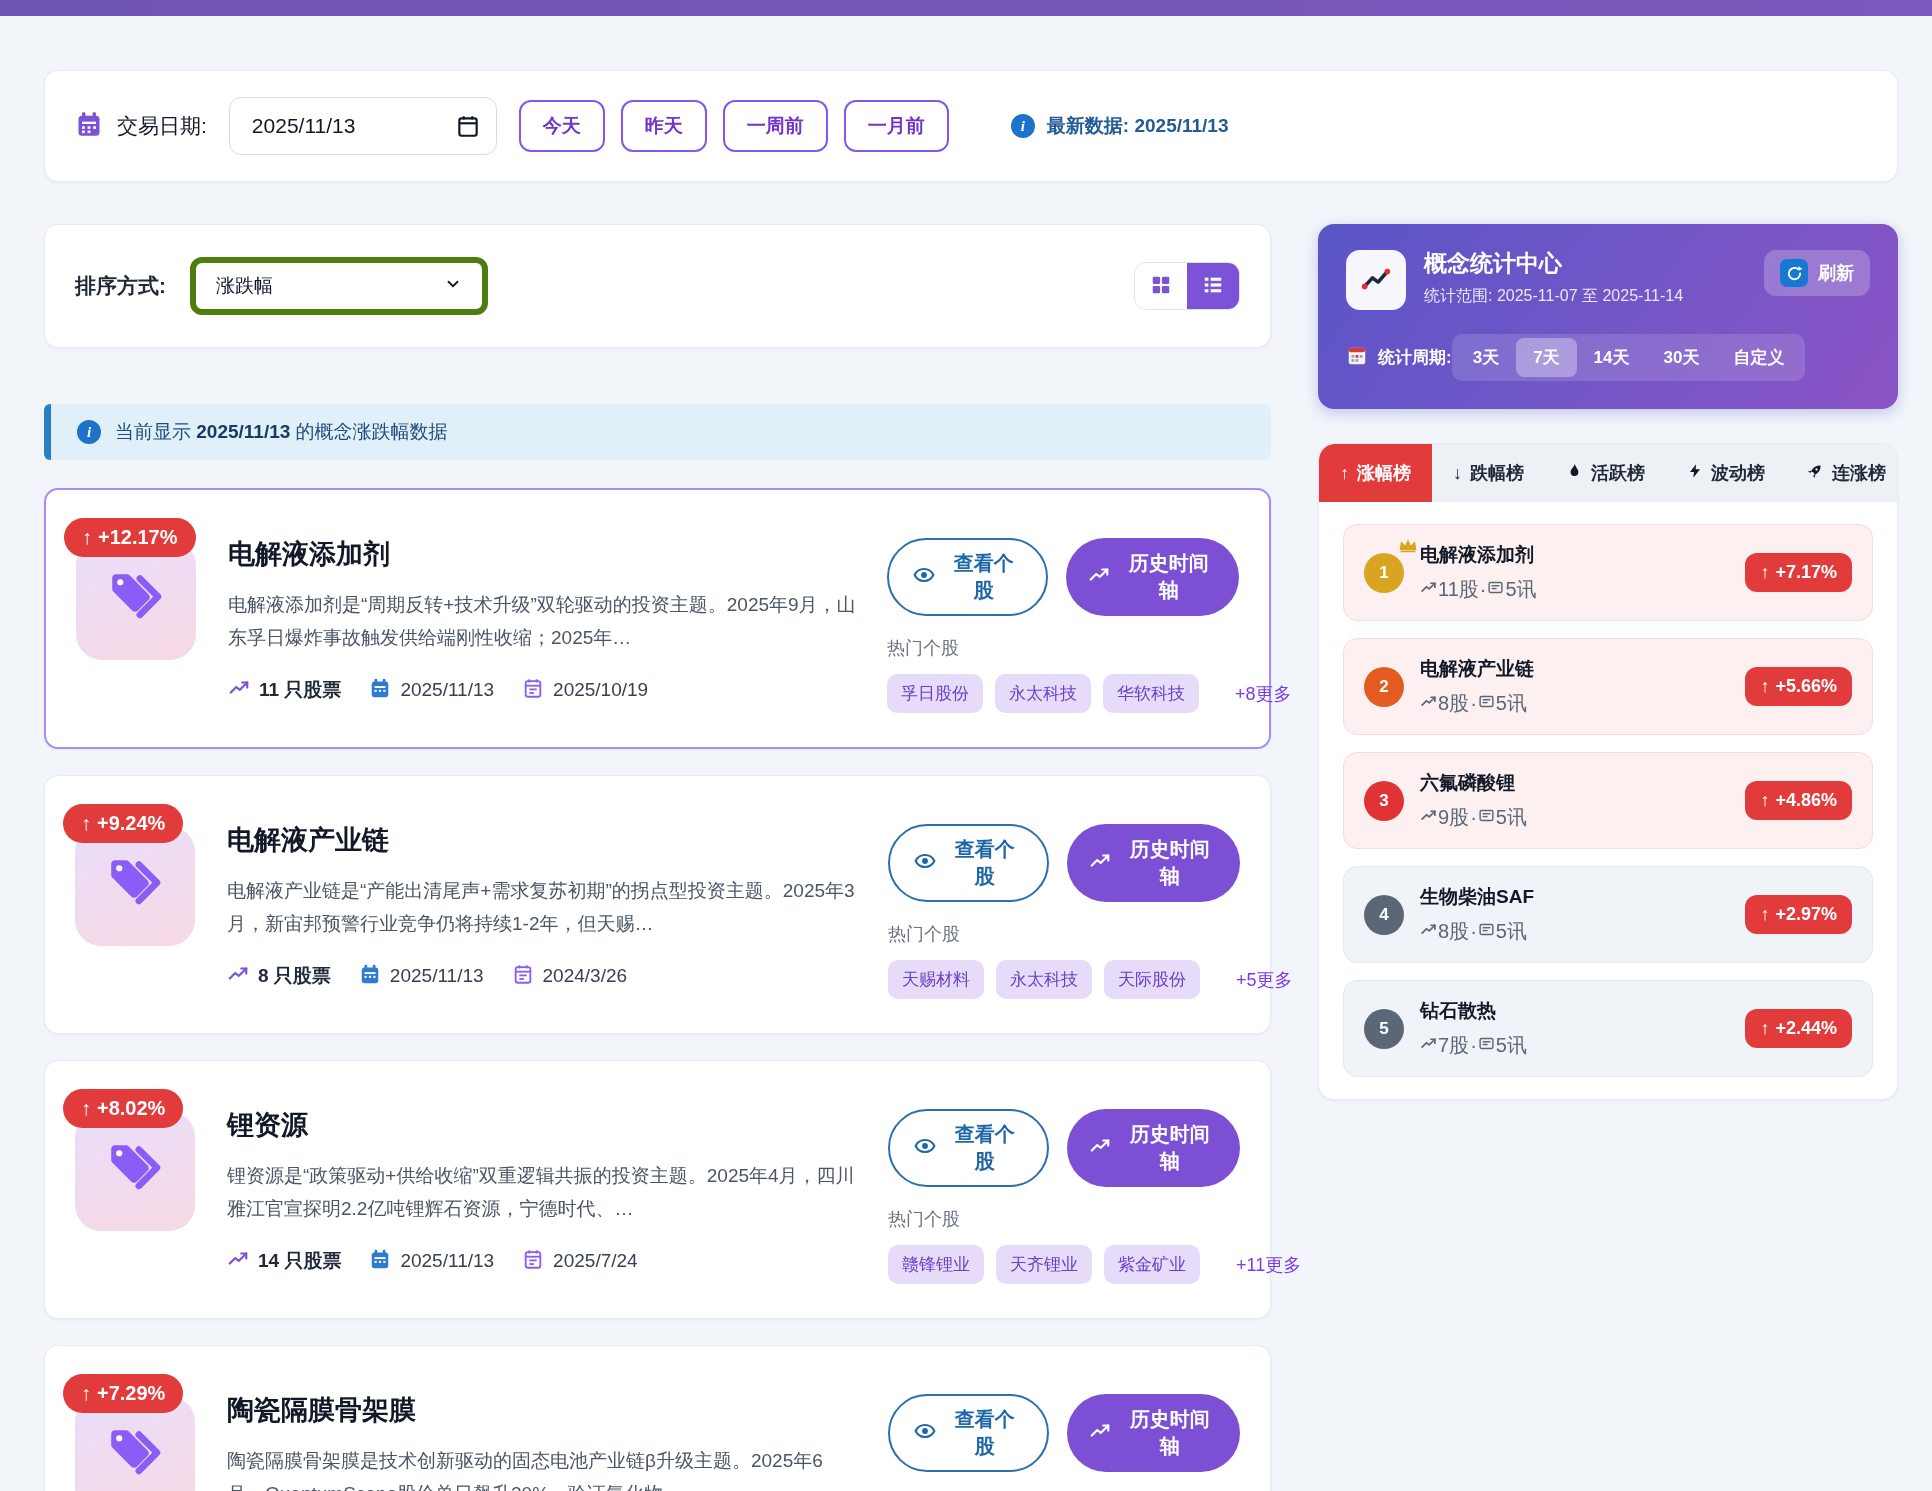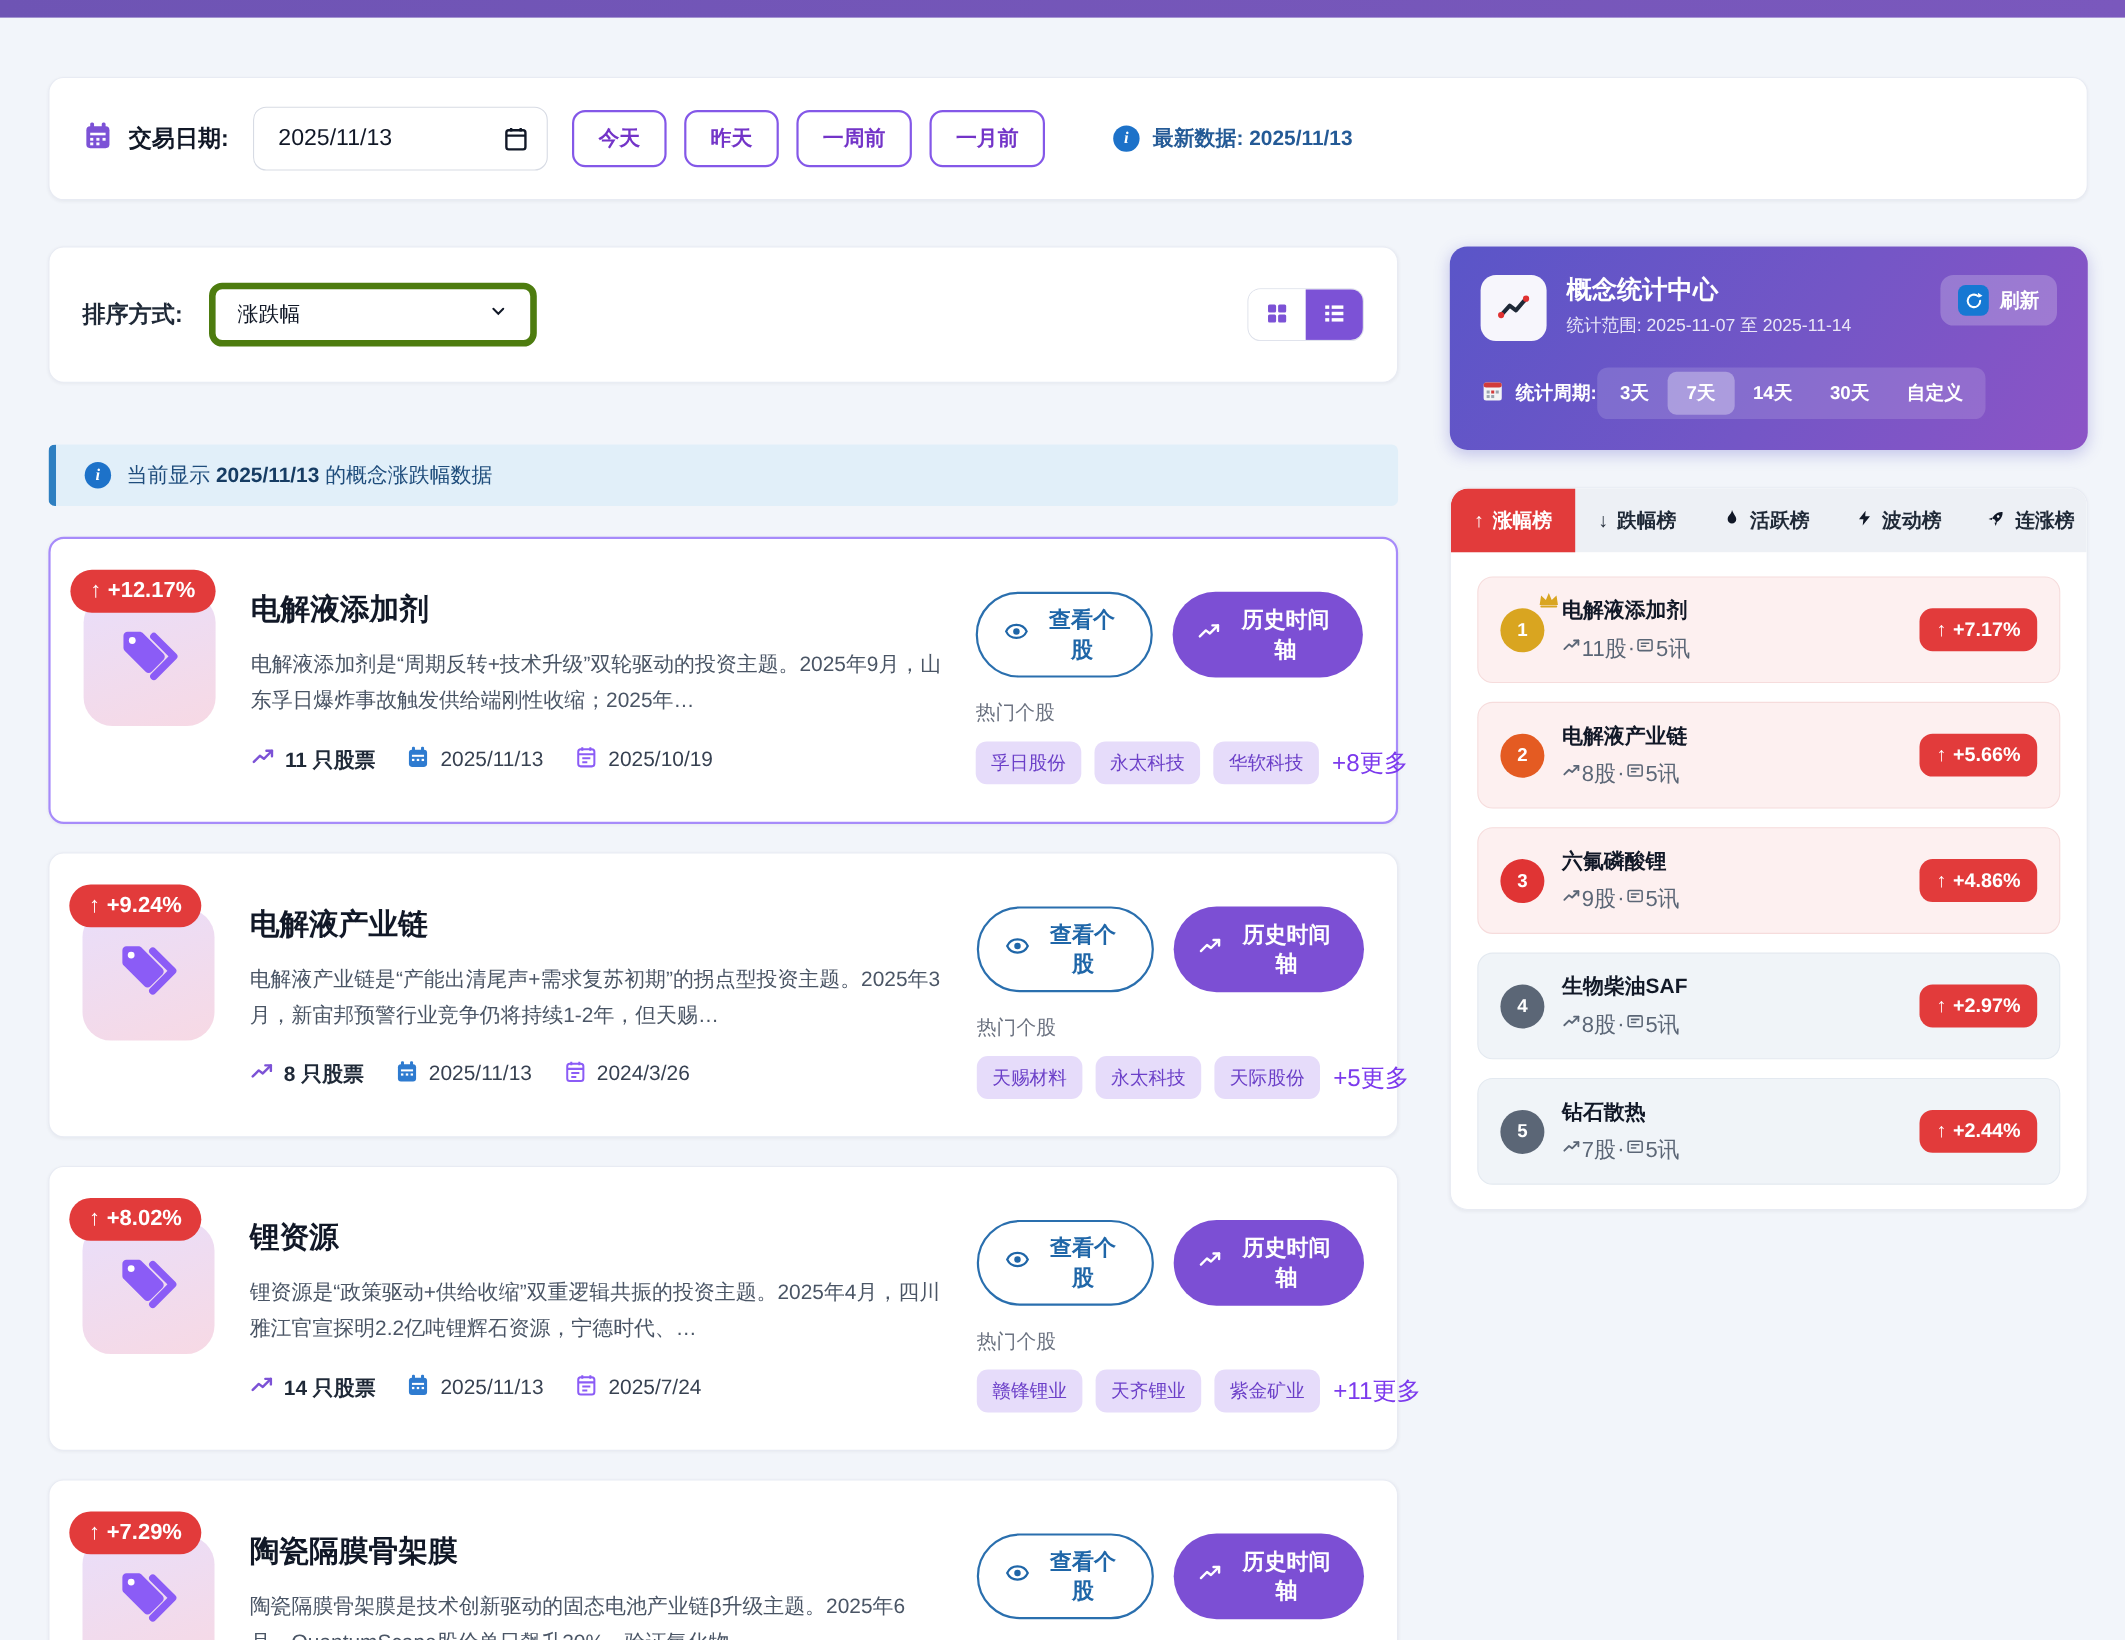--- a/index.html
+++ b/index.html
@@ -5,21 +5,21 @@
   * { margin:0; padding:0; box-sizing:border-box; }
   html,body { width:1932px; height:1491px; overflow:hidden; background:#f2f5fa;
     font-family:"Liberation Sans","DejaVu Sans",sans-serif; color:#1f2937; }
   .topbar { height:16px; width:100%; background:linear-gradient(90deg,#6e54b4,#7a58bd); }
   .page { padding:54px 34px 0 44px; }
 
   
   .card { background:#fff; border:1px solid #e8ebf3; border-radius:14px;
           box-shadow:0 1px 3px rgba(30,41,59,.05); }
   .date-card { display:flex; align-items:center; gap:22px; padding:26px 30px; margin-bottom:42px; }
-  .date-label { font-size:21px; font-weight:bold; color:#111827; display:flex; align-items:center; gap:14px;}
+  .date-label { font-size:21px; font-weight:normal; color:#111827; display:flex; align-items:center; gap:14px;}
   .inp-wrap { position:relative; }
   .date-input { width:268px; height:58px; border:1px solid #d7dbe4; border-radius:12px;
     font-size:21px; color:#111827; padding:0 52px 0 22px; outline:none; background:#fff;
     font-family:"Liberation Sans","DejaVu Sans",sans-serif;}
   .inp-cal { position:absolute; right:16px; top:16px; }
   .quick-btns { display:flex; gap:16px; margin-left:0;align-items:center; }
   .qbtn { border:2px solid #8458e8; color:#7334c8; background:#fff; border-radius:12px;
     padding:11px 22px; font-size:19px; font-weight:bold; cursor:pointer;
     font-family:"Liberation Sans","DejaVu Sans",sans-serif;}
   .latest { display:flex; align-items:center; gap:12px; margin-left:40px;
@@ -73,21 +73,21 @@
   .btn-view { display:flex; align-items:center; gap:10px; border:2px solid #2a6fae; color:#1f66a8;
     background:#fff; border-radius:999px; padding:10px 24px; font-size:20px; font-weight:bold; cursor:pointer;
     font-family:"Liberation Sans","DejaVu Sans",sans-serif;}
   .btn-timeline { display:flex; align-items:center; gap:10px; border:none; color:#fff;
     background:#7c4fd4; border-radius:999px; padding:10px 22px; font-size:20px; font-weight:bold; cursor:pointer;
     font-family:"Liberation Sans","DejaVu Sans",sans-serif;}
   .hot-label { color:#6b7280; font-size:18px; margin:20px 0 14px 0;}
   .tagrow { display:flex; align-items:center; gap:12px; flex-wrap:nowrap;}
   .tag { background:#e6dcfa; color:#6b3fc8; font-size:17px; padding:8px 14px; border-radius:10px;
     white-space:nowrap; cursor:pointer;}
-  .more-link { color:#7c3aed; font-size:22px; white-space:nowrap; cursor:pointer;}
+  .more-link { color:#7c3aed; font-size:18px; white-space:nowrap; cursor:pointer;margin-left:24px;}
 
   
   .stats-panel { border-radius:16px; padding:26px 28px 28px 28px; color:#fff;
     background:linear-gradient(125deg,#5a55c8 0%,#7456c6 55%,#8c54c6 100%);
     box-shadow:0 4px 14px rgba(90,85,200,.3); margin-bottom:34px;}
   .sp-head { display:flex; align-items:flex-start; gap:18px; }
   .sp-iconbox { width:60px; height:60px; border-radius:14px; background:rgba(255,255,255,.95);
     display:flex; align-items:center; justify-content:center; flex:none;}
   .sp-title { font-size:23px; font-weight:bold; line-height:1.2;}
   .sp-range { font-size:16px; color:rgba(255,255,255,.85); margin-top:8px;}

